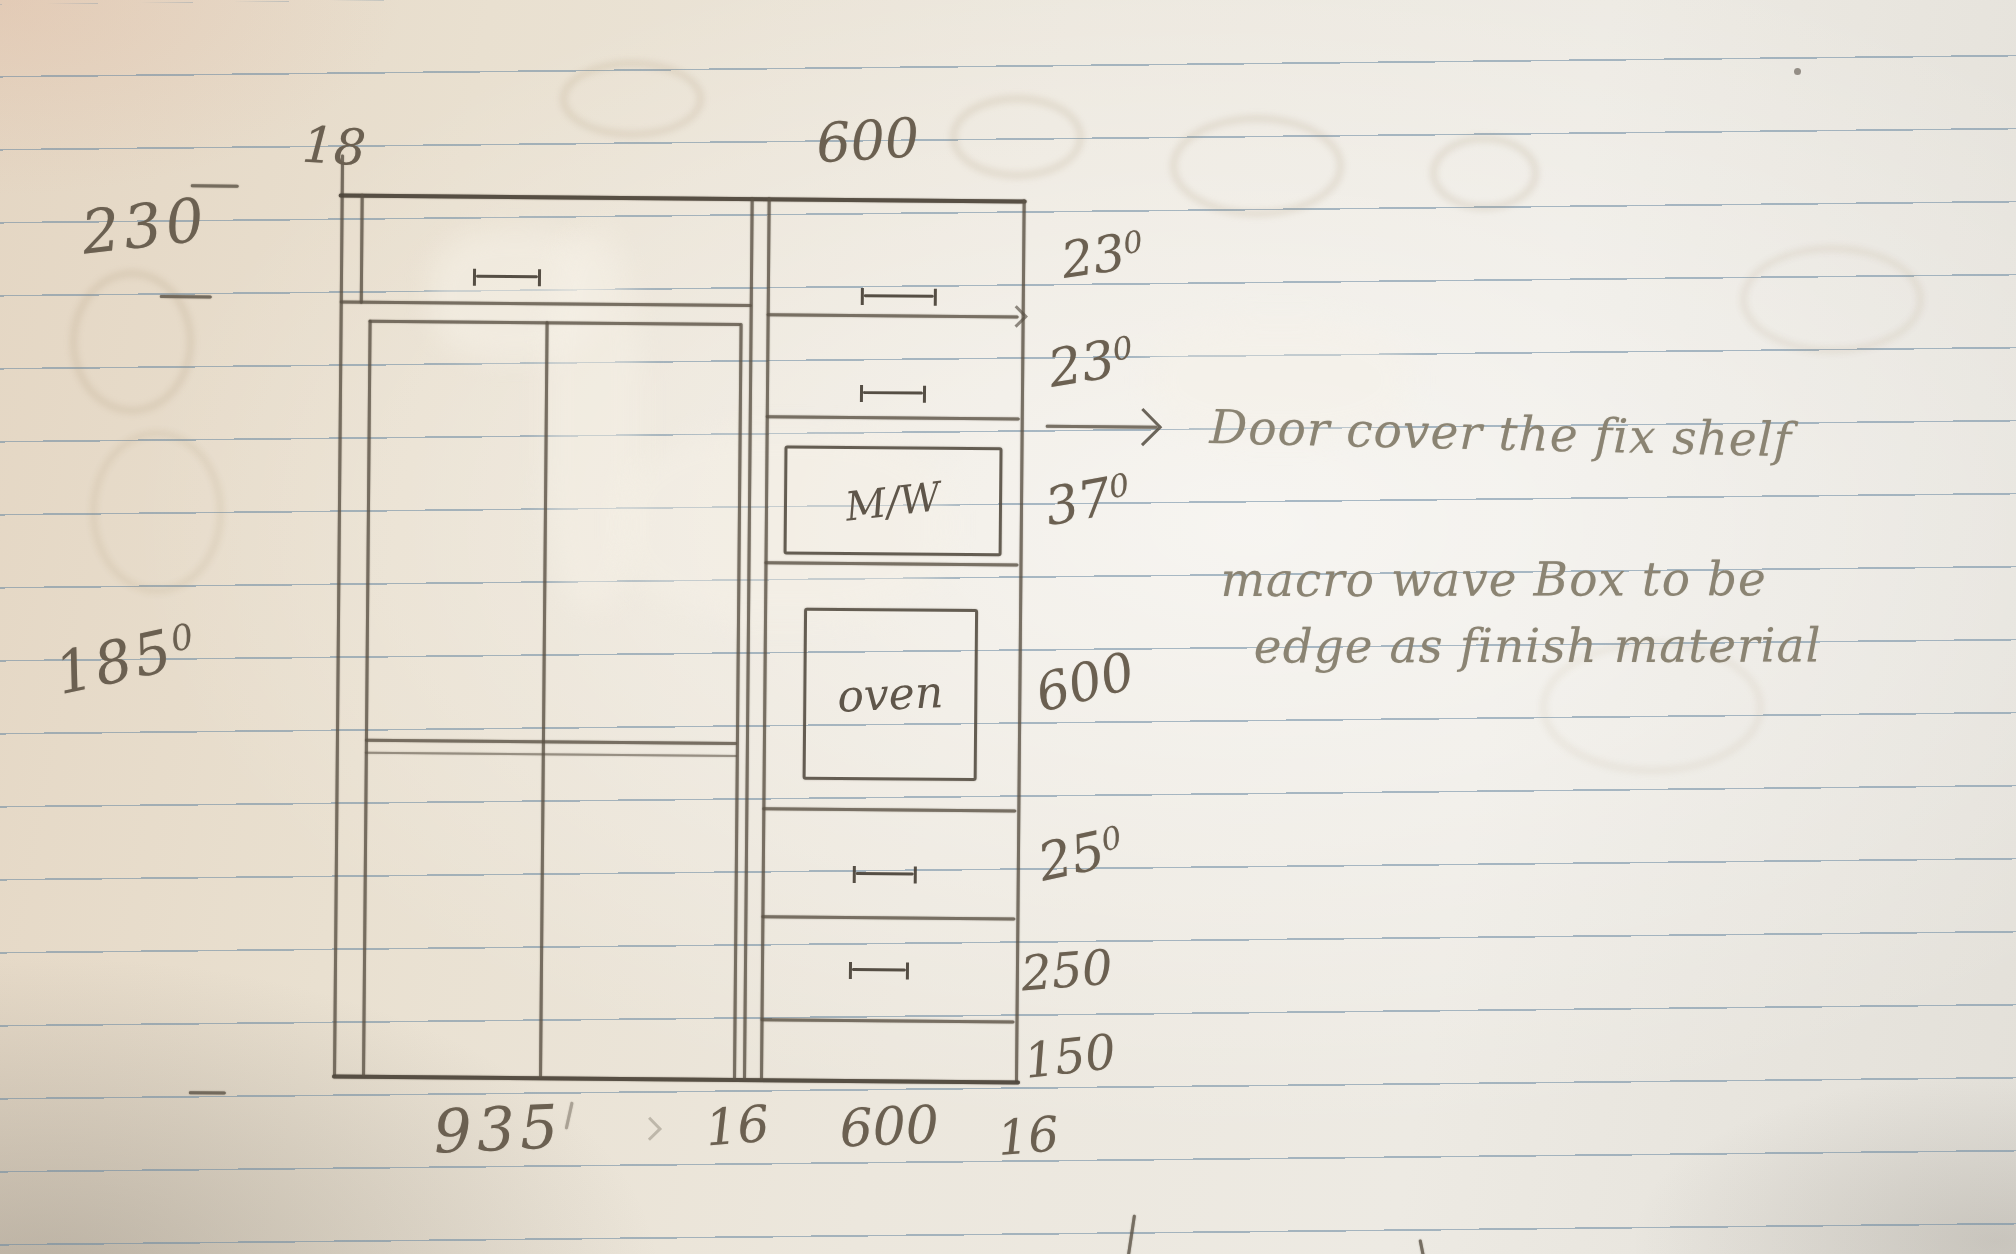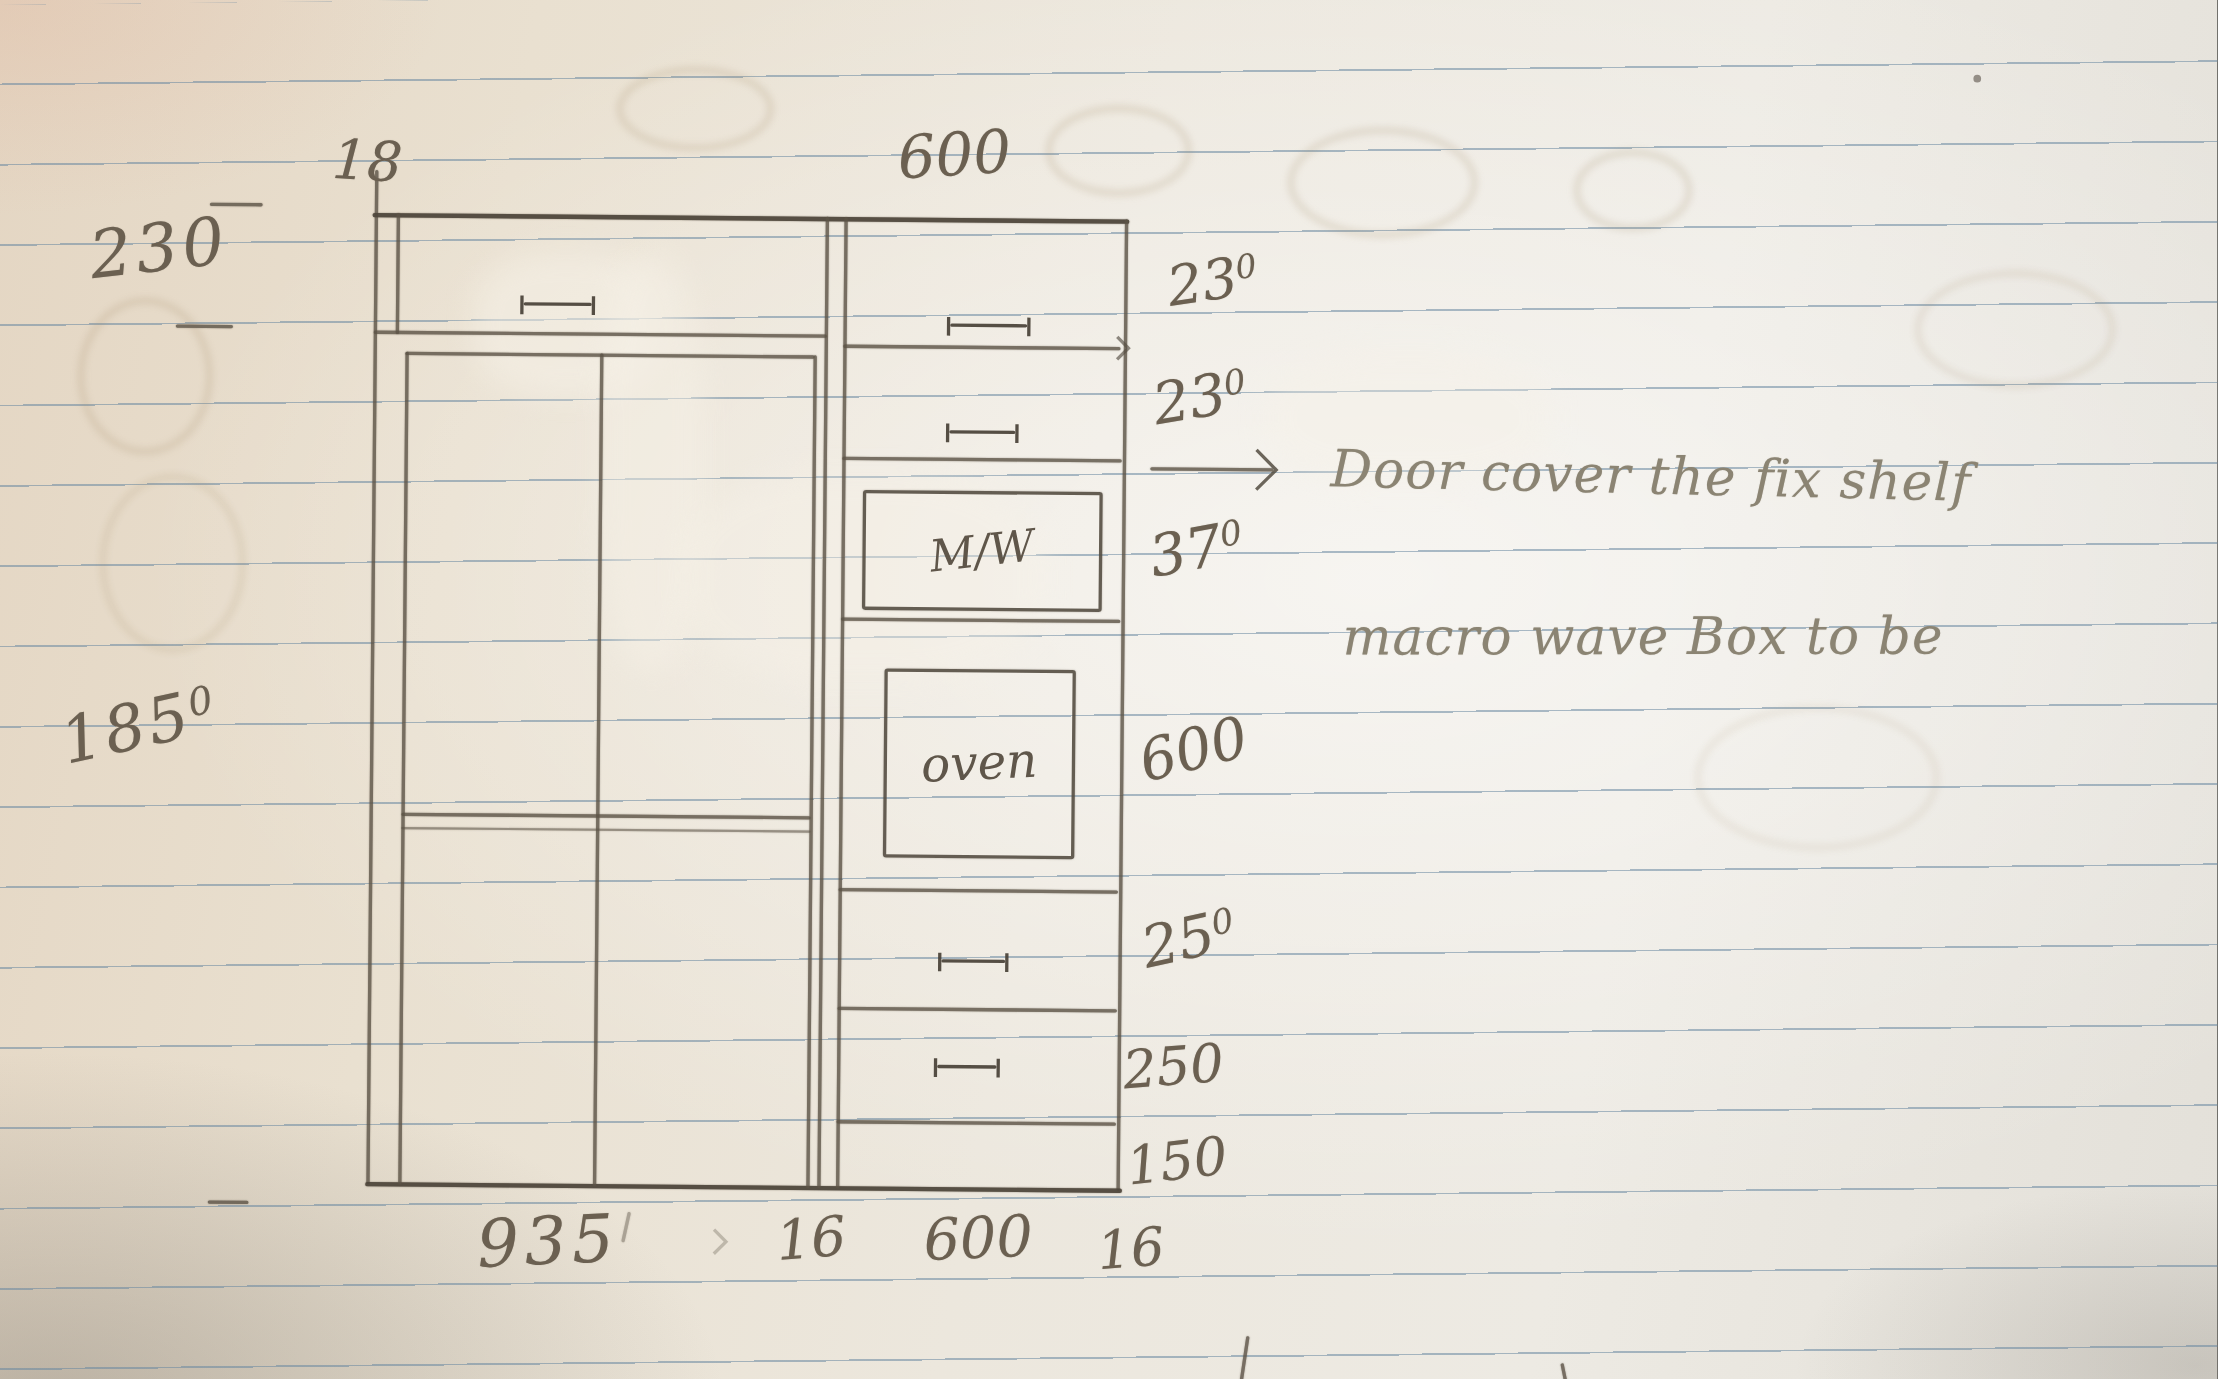--- a/index.html
+++ b/index.html
@@ -143,15 +143,16 @@
     <div class="dim" style="left:844px;top:1098px;font-size:52px;transform:rotate(-3deg);">600</div>
     <div class="dim" style="left:1002px;top:1108px;font-size:48px;transform:rotate(-5deg);">16</div>
 
     <div class="pl v" style="left:572px;top:1102px;height:28px;transform:rotate(12deg);opacity:.45;"></div>
     <div class="chev" style="left:646px;top:1120px;width:14px;height:14px;opacity:.35;"></div>
     <div class="pl v" style="left:1135px;top:1210px;height:46px;transform:rotate(8deg);"></div>
     <div class="pl v" style="left:1428px;top:1232px;height:40px;transform:rotate(-12deg);"></div>
 
     <div class="note" style="left:1208px;top:402px;transform:rotate(0.8deg);">Door cover the fix shelf</div>
     <div class="note" style="left:1220px;top:548px;transform:rotate(-0.6deg);text-align:right;">macro wave Box to be</div>
+    <div class="note" style="left:1254px;top:614px;transform:rotate(-0.6deg);">edge as finish material</div>
 
   </div>
 </div>
 
 </body></html>

